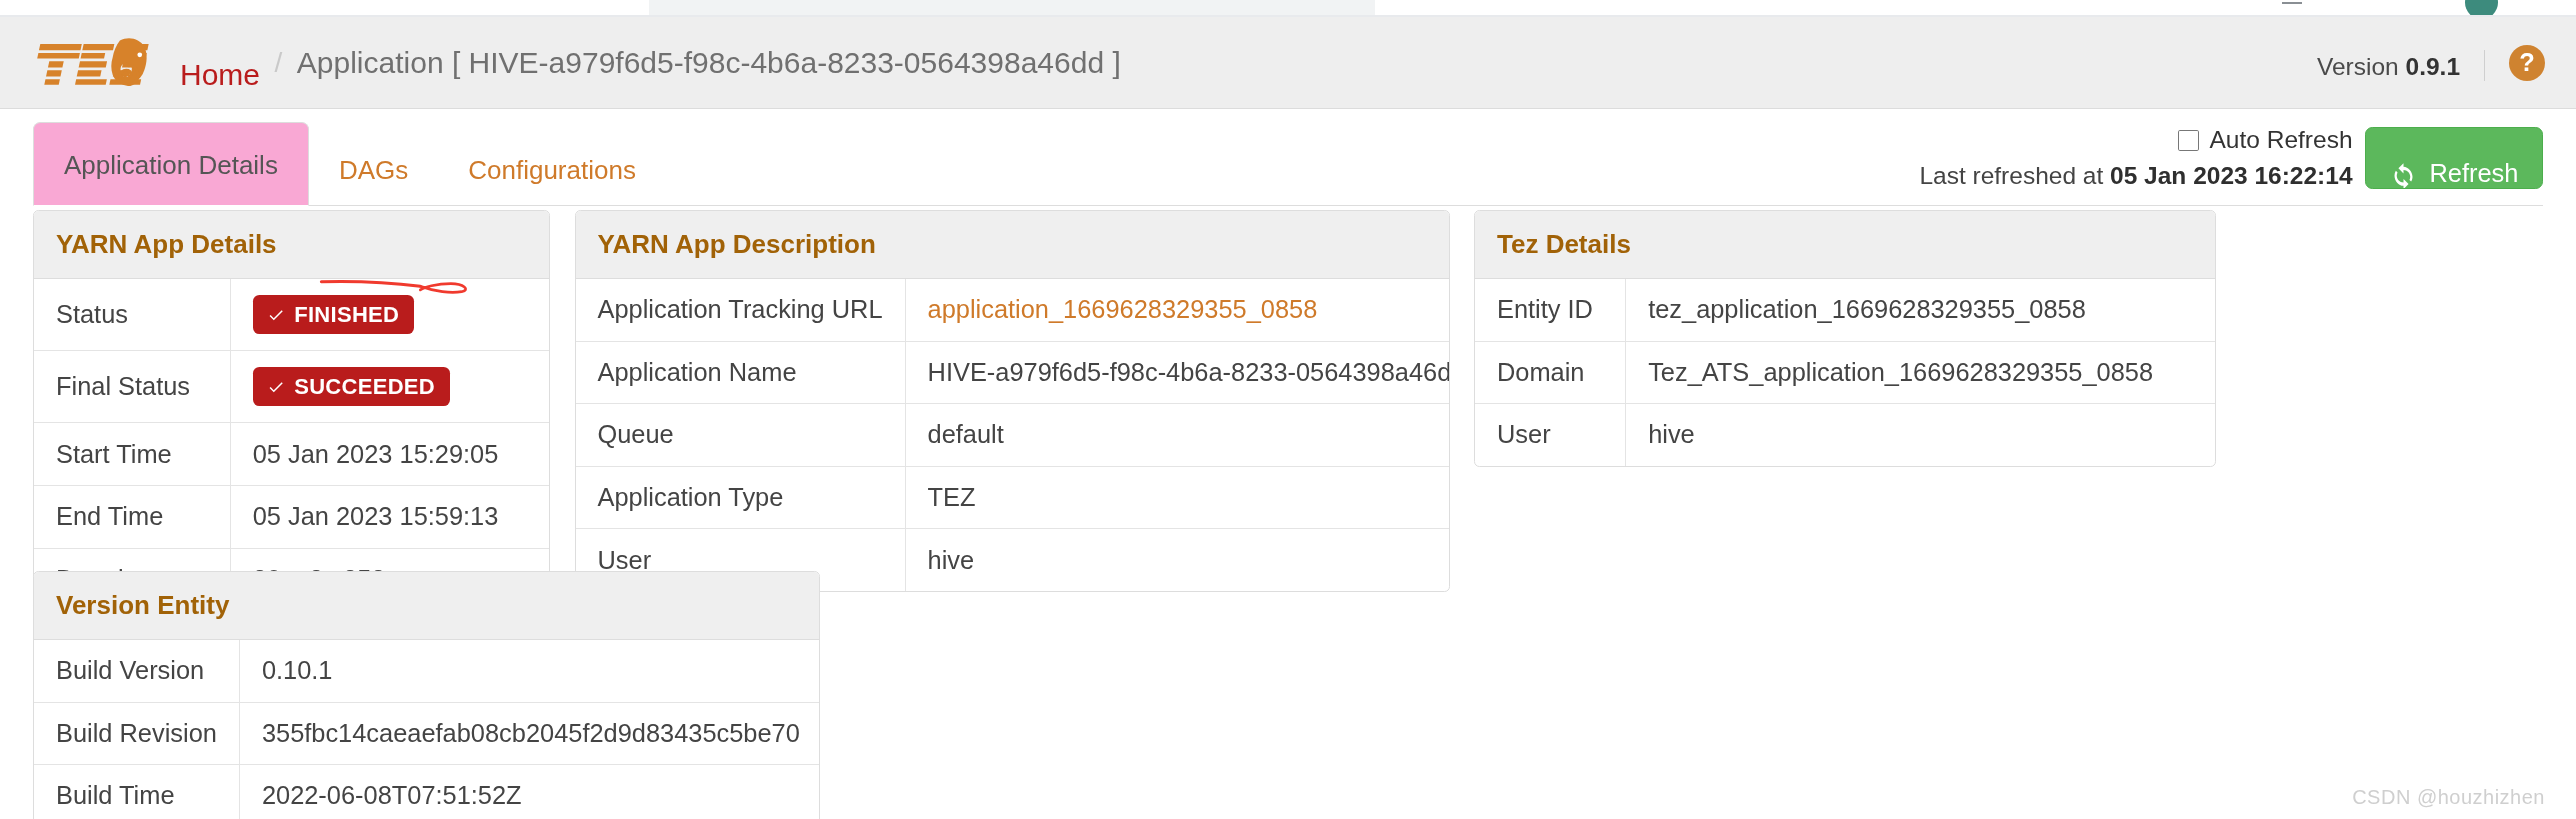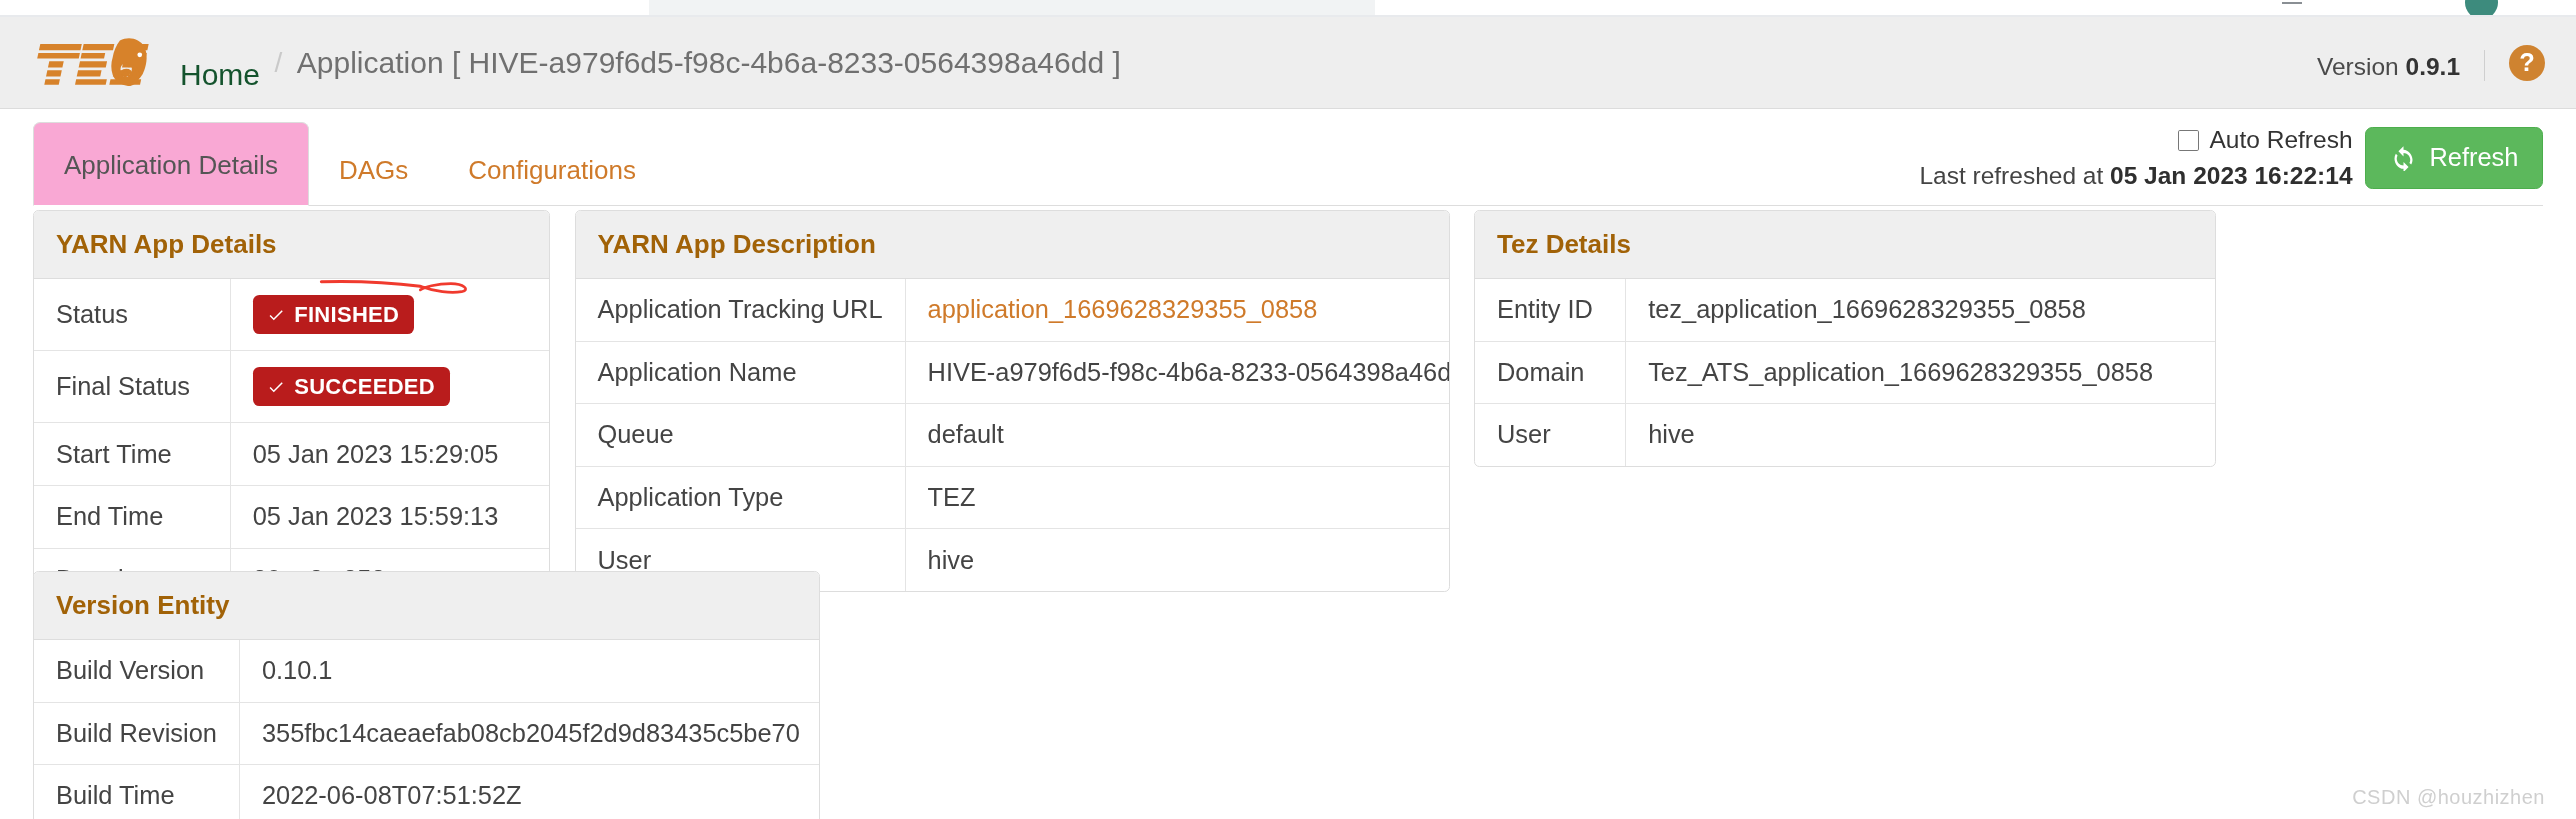--- a/index.html
+++ b/index.html
@@ -81,21 +81,21 @@
   .logo-wrap svg { display:block; }
 
   .breadcrumb {
     margin-left: 22px;
     display: flex;
     align-items: center;
     font-size: 30px;
     white-space: nowrap;
   }
   .crumb-home {
-    color: #14532d;
+    color: #b91c1c;
     text-decoration: none;
     font-size: 30px;
     margin-top: 24px;
   }
   .crumb-sep {
     color: #c9c9c9;
     margin: 0 14.5px;
     font-size: 28px;
   }
   .crumb-current {
@@ -231,21 +231,21 @@
   .last-refreshed b { font-weight: bold; color: #2f2f2f; }
   .refresh-btn {
     background: #5cb85c;
     border: 0.9px solid #4cae4c;
     border-radius: 7.3px;
     color: #fff;
     font-size: 25.4px;
     padding: 0 23.6px;
     height: 62px;
     display: flex;
-    align-items: center;
+    align-items: flex-end;
     cursor: pointer;
     white-space: nowrap;
   }
   .refresh-btn .rf-icon { margin-right: 12.7px; display:flex; }
 
   
   .panels {
     position: absolute;
     top: 210px;
     left: 33px;

